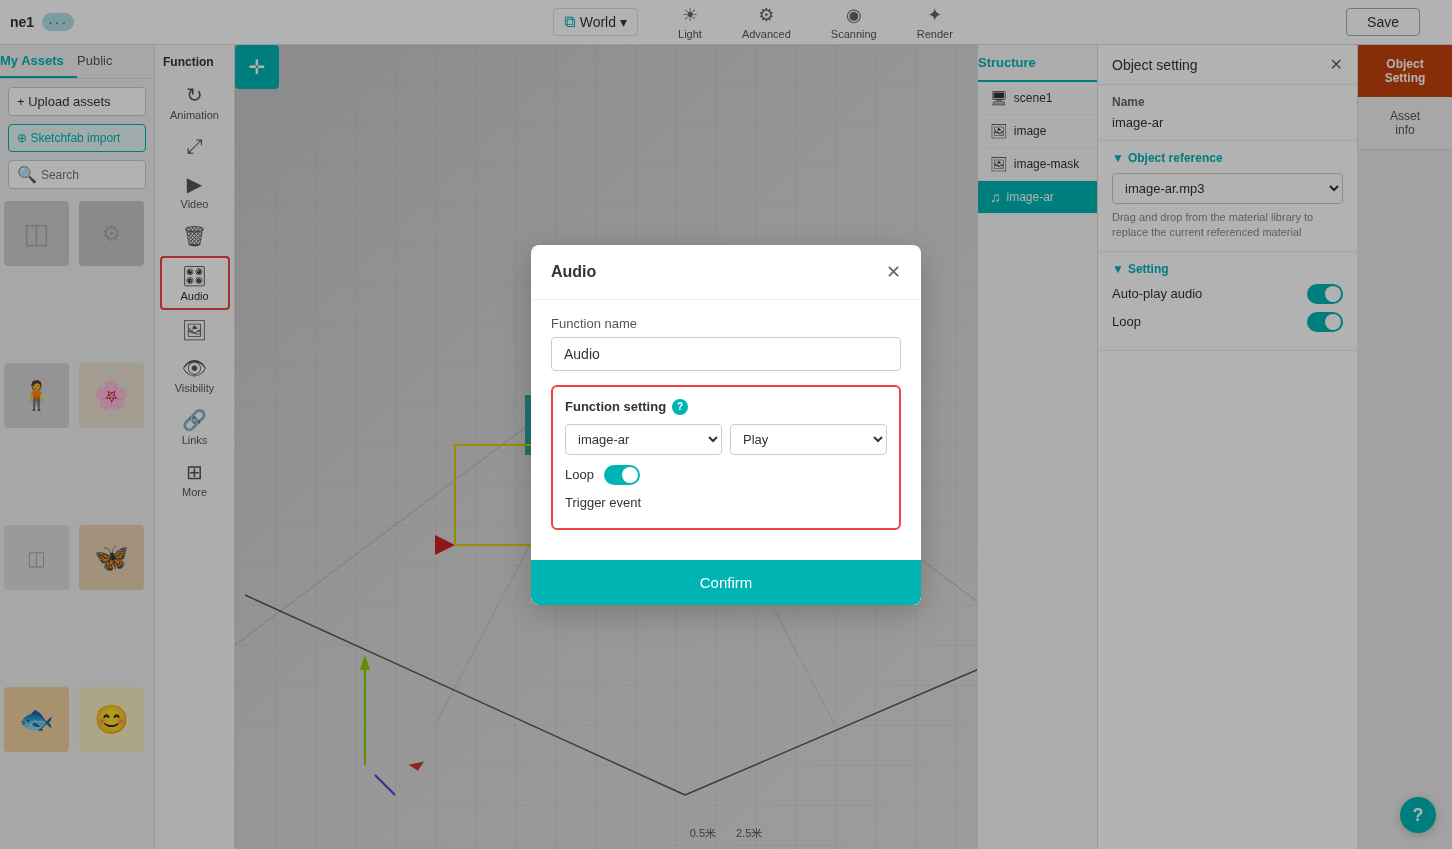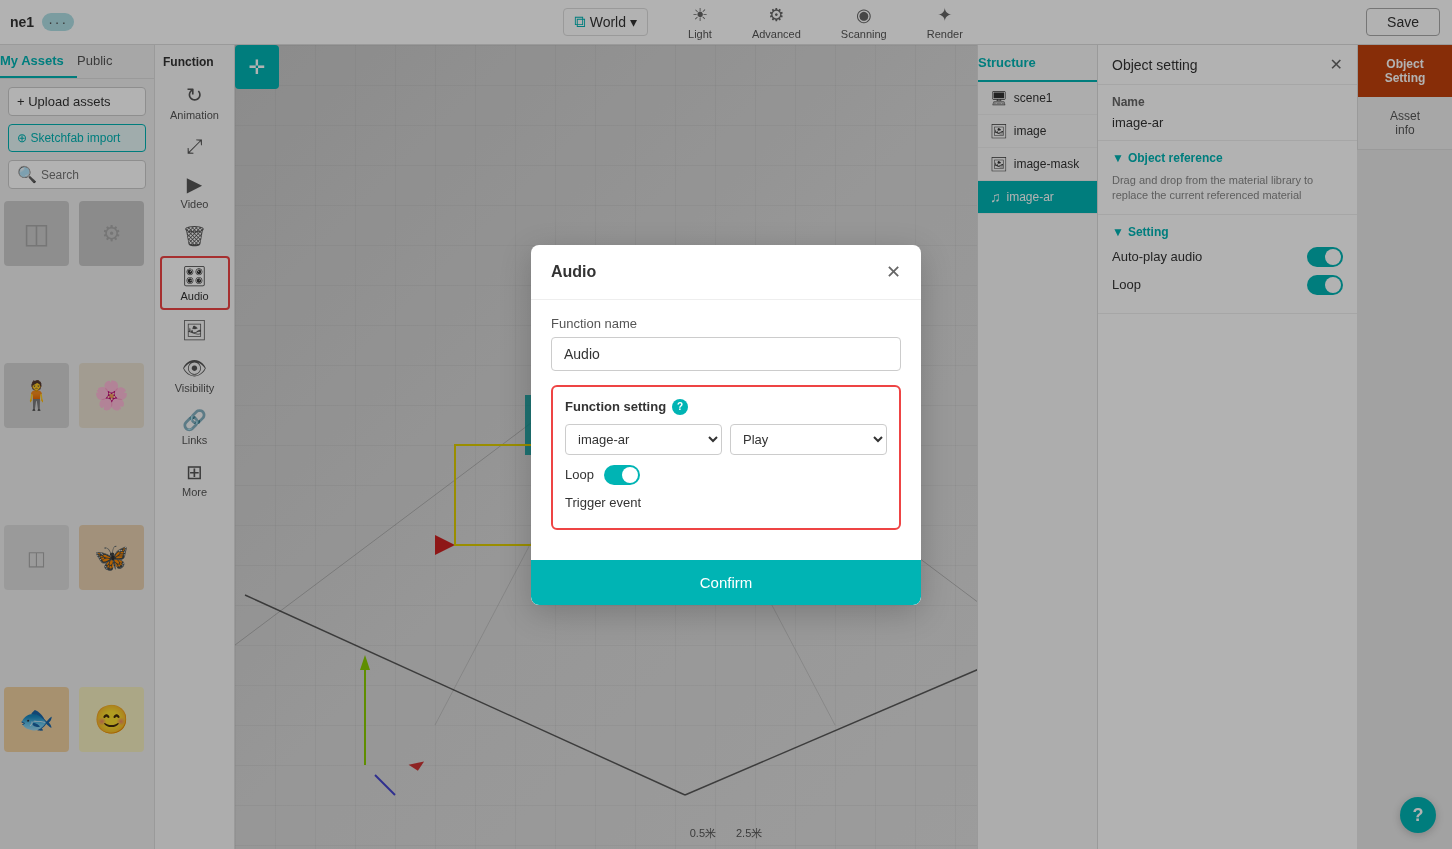--- a/index.html
+++ b/index.html
@@ -31,21 +31,21 @@
       background: none; border: none; cursor: pointer;
       font-size: 14px; color: #333; padding: 4px 10px;
       border: 1px solid #ddd; border-radius: 4px;
     }
     .world-icon { color: #00b4b4; font-size: 16px; }
     .topbar-tool {
       display: flex; flex-direction: column; align-items: center; gap: 2px;
       cursor: pointer; color: #555; font-size: 11px;
     }
     .topbar-tool .icon { font-size: 18px; color: #666; }
-    .topbar-right { padding-right: 12px; }
+    .topbar-right { padding-right: 32px; }
     .save-btn {
       background: #fff; border: 1px solid #aaa; border-radius: 4px;
       padding: 5px 20px; font-size: 14px; cursor: pointer; color: #333;
     }
 
     
     .left-panel {
       position: absolute; top: 45px; left: 0; width: 155px; bottom: 0;
       background: #f0f0f0; border-right: 1px solid #ddd; display: flex; flex-direction: column;
     }
@@ -414,20 +414,23 @@
   </div>
   <div class="obj-section">
     <div class="obj-section-label">Name</div>
     <div class="obj-value">image-ar</div>
   </div>
   <div class="obj-section">
     <div class="obj-section-title">
       <span>▼</span>
       <span>Object reference</span>
     </div>
+    <select class="obj-ref-select">
+      <option>image-ar.mp3</option>
+    </select>
     <div class="obj-ref-hint">Drag and drop from the material library to replace the current referenced material</div>
   </div>
   <div class="obj-section">
     <div class="obj-section-title">
       <span>▼</span>
       <span>Setting</span>
     </div>
     <div class="setting-row">
       <span class="setting-label">Auto-play audio</span>
       <div class="toggle"></div>

